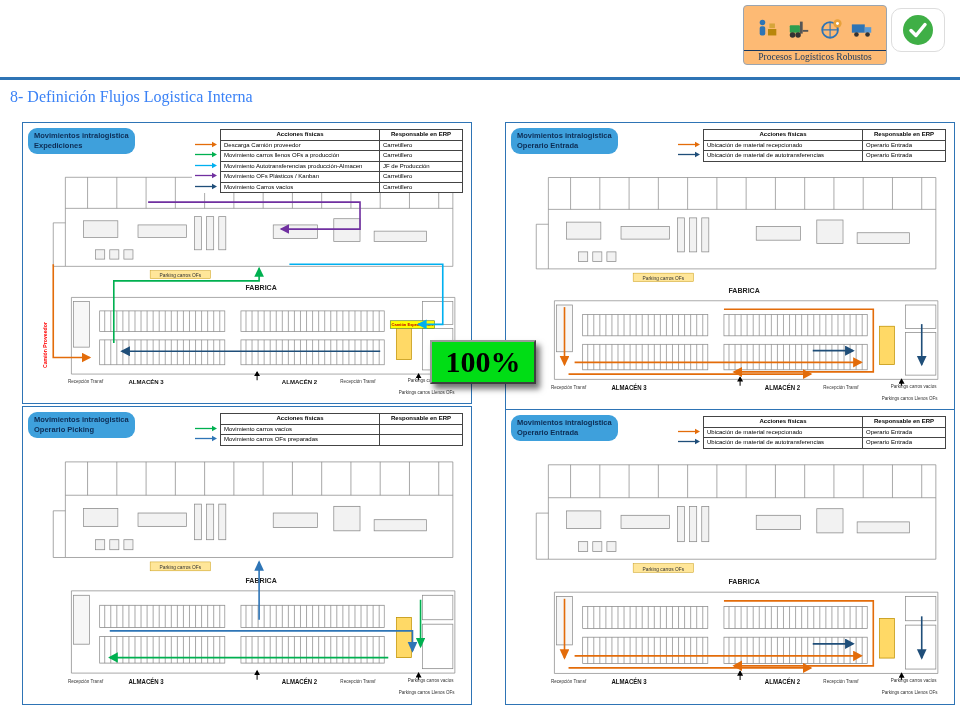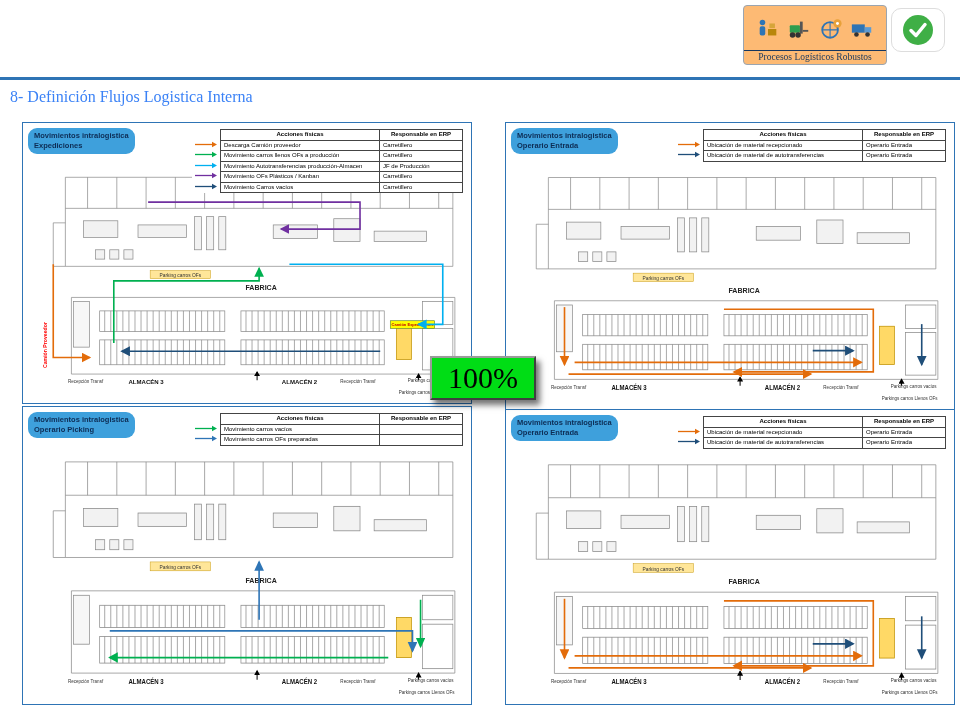--- a/index.html
+++ b/index.html
@@ -24,24 +24,24 @@
 
   .panel-label{position:absolute;left:5px;top:5px;background:#3ea0dc;color:#0d2c54;font-size:7.5px;font-weight:bold;padding:3px 6px;line-height:1.3;z-index:3;border-radius:9px;}
   .legend{position:absolute;top:6px;right:8px;border-collapse:collapse;background:#ffffff;z-index:3;font-size:6px;color:#000;}
   .legend th,.legend td{border:1px solid #444;padding:1px 3px;line-height:1.25;}
   .legend th.hdr{font-weight:bold;text-align:center;font-size:6px;}
   .legend .arrow-cell,.legend .arrow-head{border:none;background:#ffffff;padding:0 2px;}
   .legend td.action{width:152px;text-align:left;}
   .legend td.resp{width:76px;text-align:left;}
   .plan{position:absolute;left:2px;top:46px;width:calc(100% - 4px);height:calc(100% - 48px);}
 
-  .progress-badge{position:absolute;left:430px;top:356px;width:102px;height:40px;background:#00dd15;
+  .progress-badge{position:absolute;left:430px;top:340px;width:102px;height:40px;background:#00dd15;
     border-top:2px solid #9a9a9a;border-left:2px solid #9a9a9a;border-right:2px solid #3f3f3f;border-bottom:2px solid #3f3f3f;
     box-shadow:4px 5px 6px rgba(0,0,0,0.55);display:flex;align-items:center;justify-content:center;
-    font-family:"Liberation Serif",serif;font-size:30px;color:#000000;z-index:50;}
+    font-family:"Liberation Serif",serif;font-size:30px;color:#000000;z-index:50;font-weight:bold;}
 </style>
 </head>
 <body>
 
 <div class="slide">
 
 
 
   <div class="logo-box">
     <div class="logo-icons">

